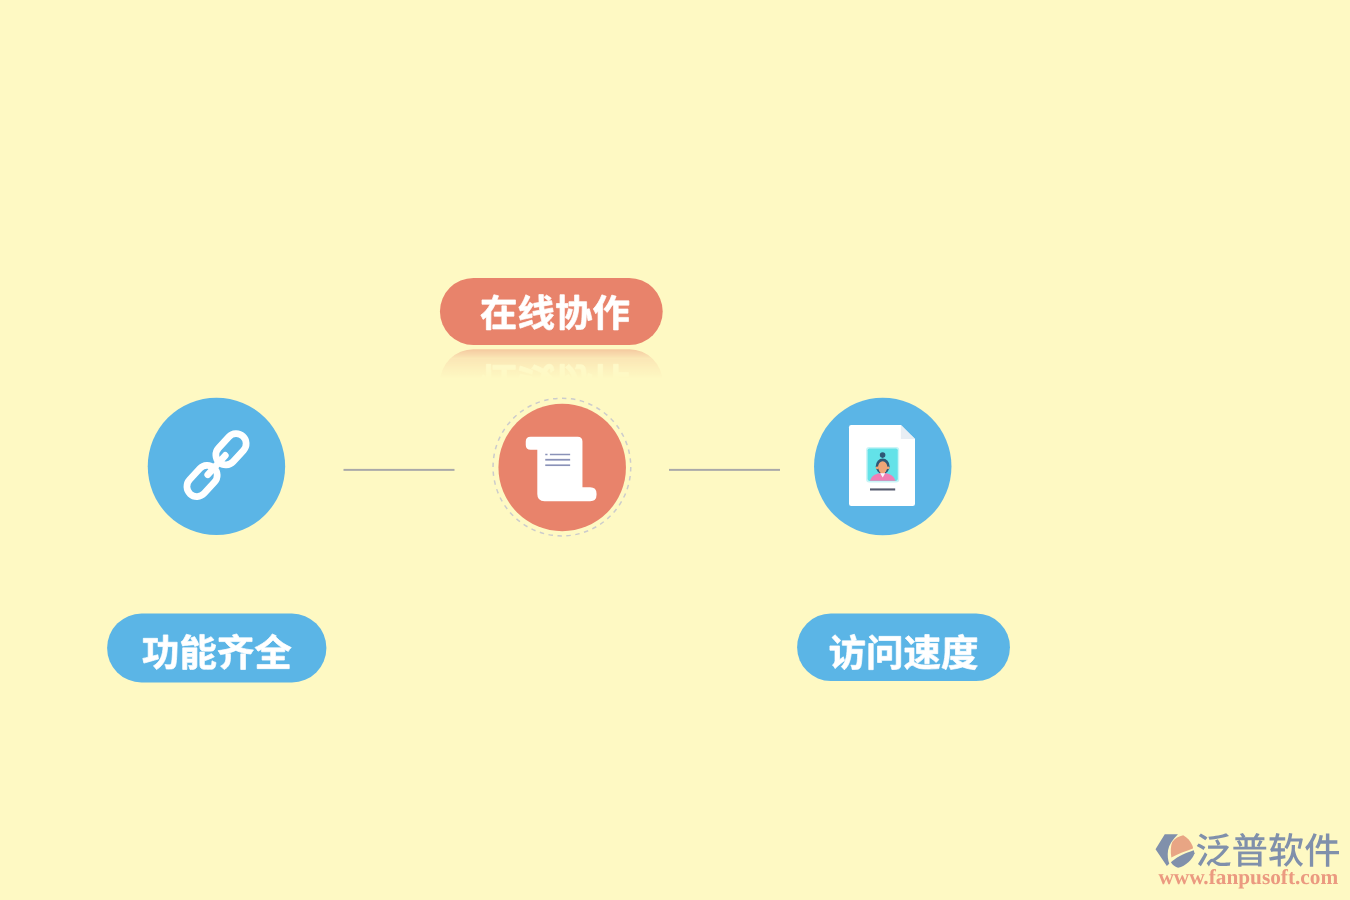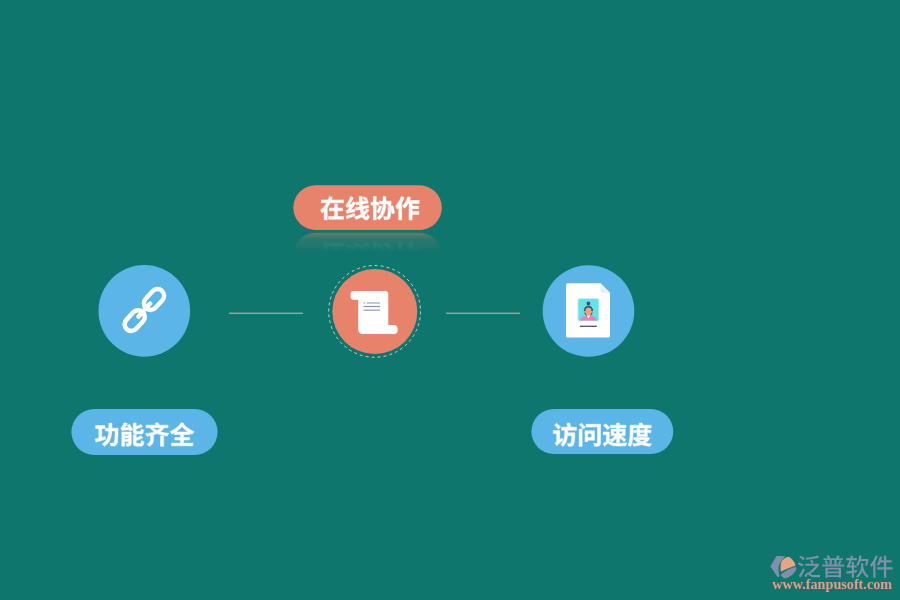--- a/index.html
+++ b/index.html
@@ -1,14 +1,14 @@
 <!DOCTYPE html>
 <html><head><meta charset="utf-8"><style>
 html,body{margin:0;padding:0;background:#fff;}
-#c{position:relative;width:900px;height:600px;background:#0f766e;overflow:hidden;}
+#c{position:relative;width:900px;height:600px;background:#fef9c3;overflow:hidden;}
 </style></head><body>
 <div id="c">
 <svg width="900" height="600" viewBox="0 0 900 600">
 <defs>
 <linearGradient id="fade" x1="0" y1="232.5" x2="0" y2="252.5" gradientUnits="userSpaceOnUse">
 <stop offset="0" stop-color="#fff" stop-opacity="0.42"></stop>
 <stop offset="0.32" stop-color="#fff" stop-opacity="0.15"></stop>
 <stop offset="1" stop-color="#fff" stop-opacity="0"></stop>
 </linearGradient>
 <mask id="refmask">

